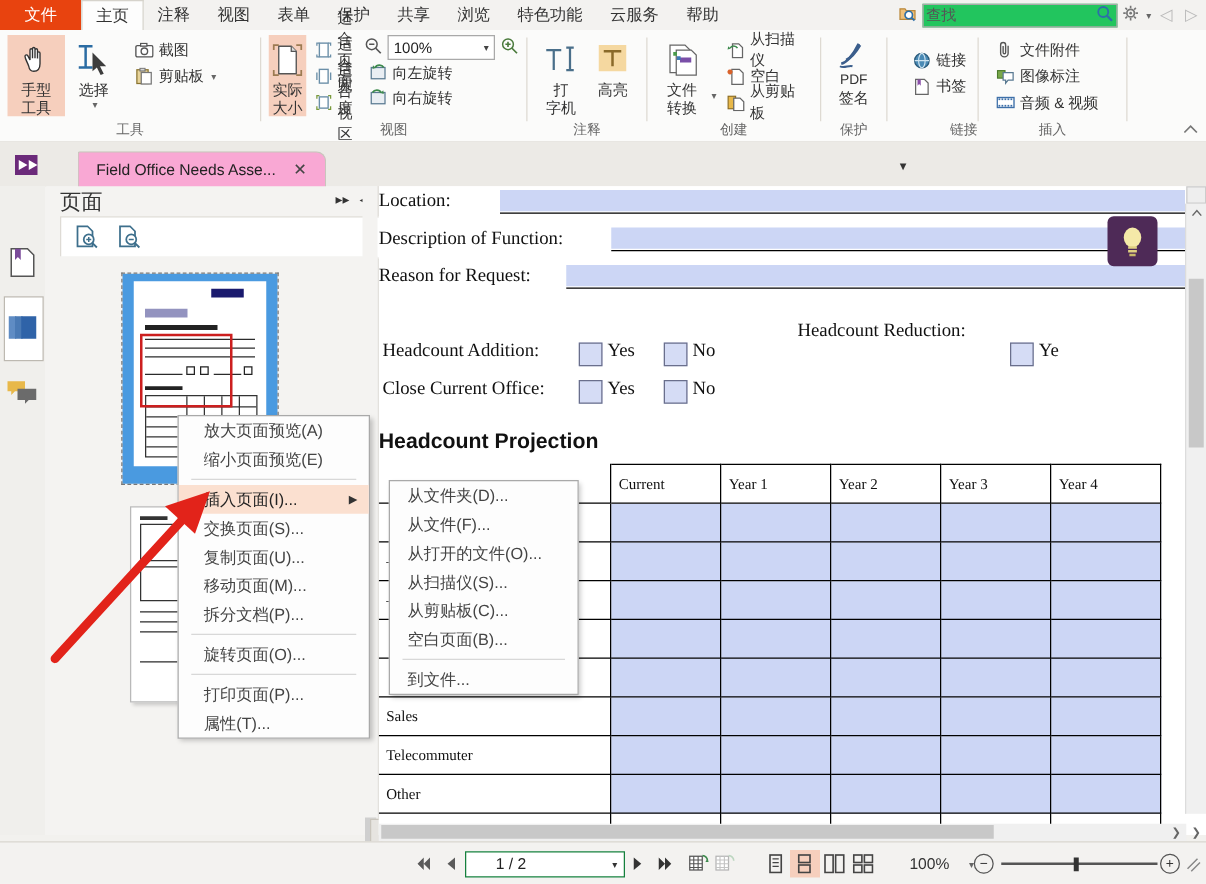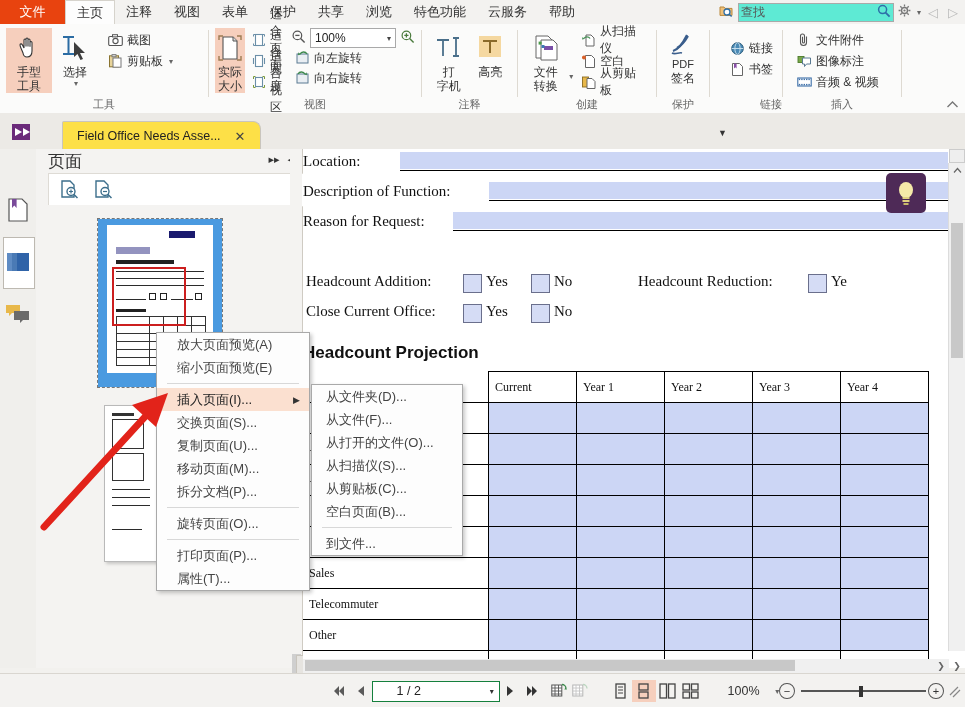--- a/index.html
+++ b/index.html
@@ -14,21 +14,21 @@
   
   .menubar{position:absolute;left:0;top:0;width:965px;height:24px;background:#f3f2f0;
            border-bottom:1px solid #d4d0c8;display:flex;align-items:stretch;}
   .mb-file{width:65px;background:#e8430f;color:#fff;display:flex;align-items:center;
            justify-content:center;font-size:13px;}
   .mb-item{padding:0 11px;display:flex;align-items:center;font-size:13px;color:#333;}
   .mb-item.active{background:#fdfdfd;border-left:1px solid #d6d3cc;border-right:1px solid #d6d3cc;
                   border-top:1px solid #d6d3cc;margin-top:0;}
   .mb-spacer{flex:1;}
   .mb-right{display:flex;align-items:center;gap:4px;padding-right:4px;}
-  .search-box{width:150px;height:17px;background:#5eead4;border:1px solid #a9a9a9;
+  .search-box{width:150px;height:17px;background:#22c55e;border:1px solid #a9a9a9;
               display:flex;align-items:center;padding:0 2px;position:relative;}
   .search-box span{font-size:12px;color:#555;}
   .mag{position:absolute;right:2px;top:0px;font-size:13px;color:#2d6fa8;transform:scaleX(-1);}
   .ic-sm{font-size:12px;color:#5a7a92;}
   .nav-arrow{font-size:13px;color:#b9b9b9;padding:0 3px;}
   .gear{font-size:12px;color:#6a6a6a;}
 
   
   .ribbon{position:absolute;left:0;top:24px;width:965px;height:89px;background:#fbfbfa;
           border-bottom:1px solid #d4d0c8;display:flex;}
@@ -50,21 +50,21 @@
 
   .zoomrow{display:flex;align-items:center;gap:4px;}
   .zoomsel{width:80px;height:18px;border:1px solid #a9a9a9;background:#fff;font-size:12px;
            display:flex;align-items:center;padding-left:4px;position:relative;}
   .zoomsel .ca{position:absolute;right:4px;font-size:8px;color:#444;}
   .collapse{position:absolute;right:6px;bottom:2px;font-size:11px;color:#777;}
 
   
   .tabstrip{position:absolute;left:0;top:113px;width:965px;height:36px;background:#eceae6;}
   .appicon{position:absolute;left:10px;top:8px;width:24px;height:22px;}
-  .doctab{position:absolute;left:62px;top:8px;height:28px;min-width:175px;background:#fde047;
+  .doctab{position:absolute;left:62px;top:8px;height:28px;min-width:175px;background:#f9a8d4;
           border:1px solid #c9c5bd;border-bottom:none;border-radius:2px 8px 0 0;
           display:flex;align-items:center;padding:0 8px 0 14px;}
   .doctab .t{font-size:12.5px;color:#222;}
   .doctab .x{margin-left:14px;font-size:13px;color:#444;}
   .tabcaret{position:absolute;right:238px;top:15px;font-size:9px;color:#333;}
   .ocrbtn{position:absolute;right:20px;top:116px;width:165px;height:32px;background:#f4624e;
           display:flex;align-items:center;justify-content:center;gap:6px;
           color:#fff;font-size:17px;}
   .ocrbtn .oi{font-size:15px;}
 
@@ -684,21 +684,21 @@
             <rect x="8.5" y="23" width="5" height="2" fill="#c9b96a"></rect>
           </svg>
       </div>
 
       <div class="fld" style="left:3px;top:124px;">Headcount Addition:</div>
       <div class="chk" style="left:160px;top:125px;"></div>
       <div class="fld" style="left:183px;top:124px;">Yes</div>
       <div class="chk" style="left:228px;top:125px;"></div>
       <div class="fld" style="left:251px;top:124px;">No</div>
 
-      <div class="fld" style="left:335px;top:124px;">Headcount Reduction:</div>
+      <div class="fld" style="left:335px;top:108px;">Headcount Reduction:</div>
       <div class="chk" style="left:505px;top:125px;"></div>
       <div class="fld" style="left:528px;top:124px;">Ye</div>
 
       <div class="fld" style="left:3px;top:154px;">Close Current Office:</div>
       <div class="chk" style="left:160px;top:155px;"></div>
       <div class="fld" style="left:183px;top:154px;">Yes</div>
       <div class="chk" style="left:228px;top:155px;"></div>
       <div class="fld" style="left:251px;top:154px;">No</div>
 
       <div class="sechead" style="left:0px;top:194px;">Headcount Projection</div>
@@ -798,21 +798,21 @@
         </svg>
     </div>
     <div class="thumbv"></div>
   </div>
   <div class="hsb">
     <div class="thumbh"></div>
   </div>
   <div class="hsb-r">❯</div>
   <div class="hsb-r2">❯</div>
 
-  <div class="ctxmenu" style="left:156px;top:332px;width:152px;">
+  <div class="ctxmenu" style="left:142px;top:332px;width:152px;">
     <div class="mi">放大页面预览(A)</div>
     <div class="mi">缩小页面预览(E)</div>
     <div class="sepline"></div>
     <div class="mi hl">
       <span>插入页面(I)...</span>
       <span class="arrw">▶</span>
     </div>
     <div class="mi">交换页面(S)...</div>
     <div class="mi">复制页面(U)...</div>
     <div class="mi">移动页面(M)...</div>

